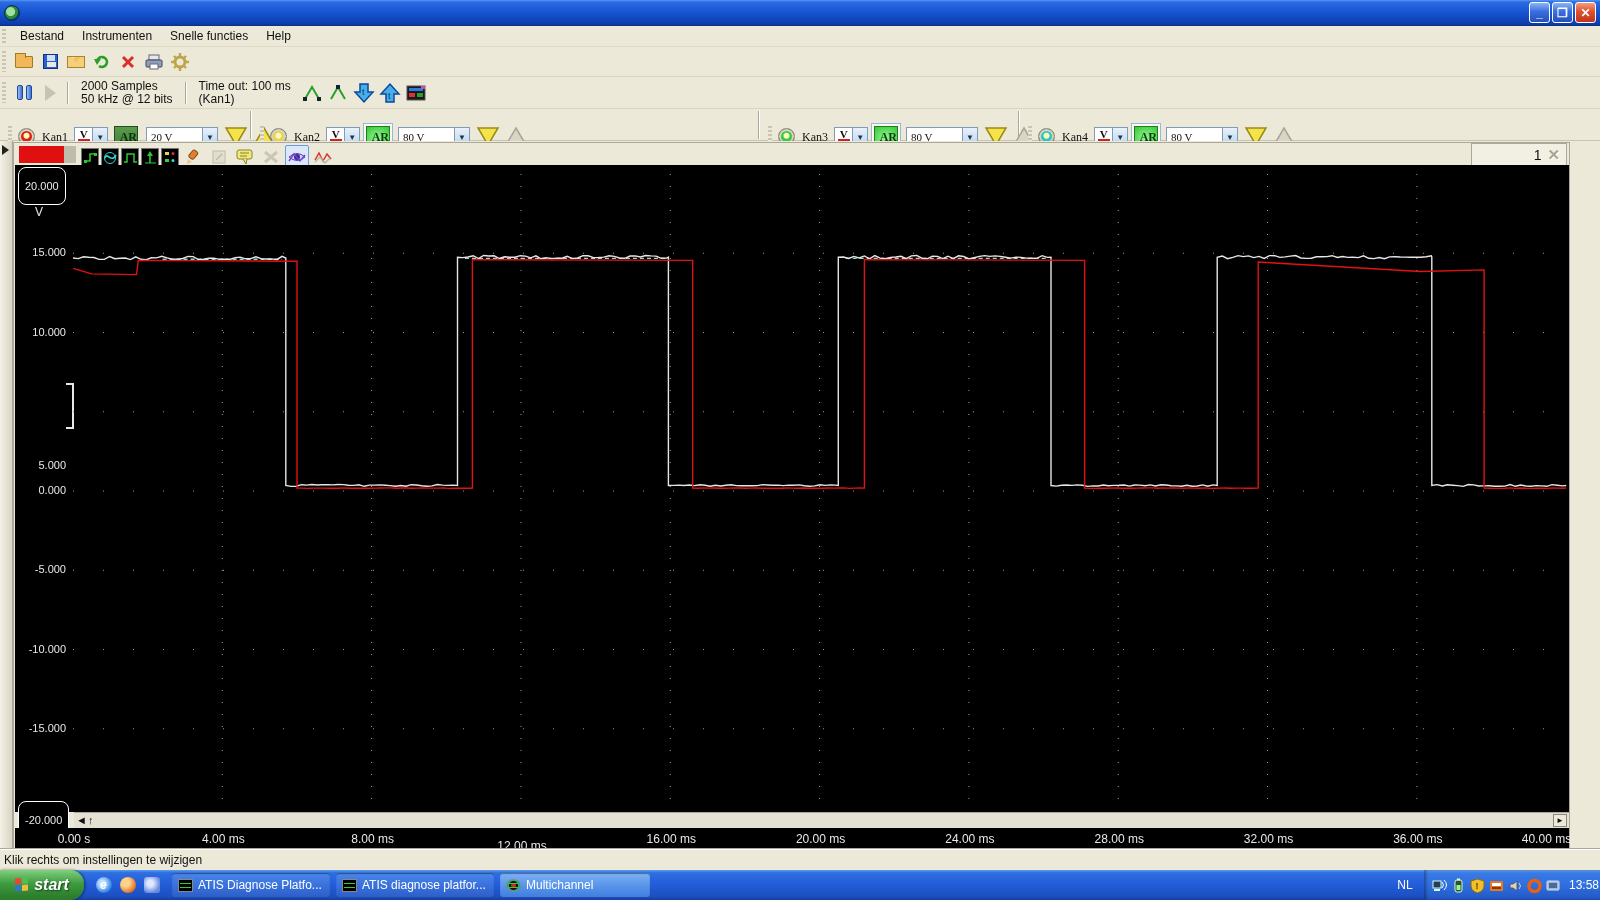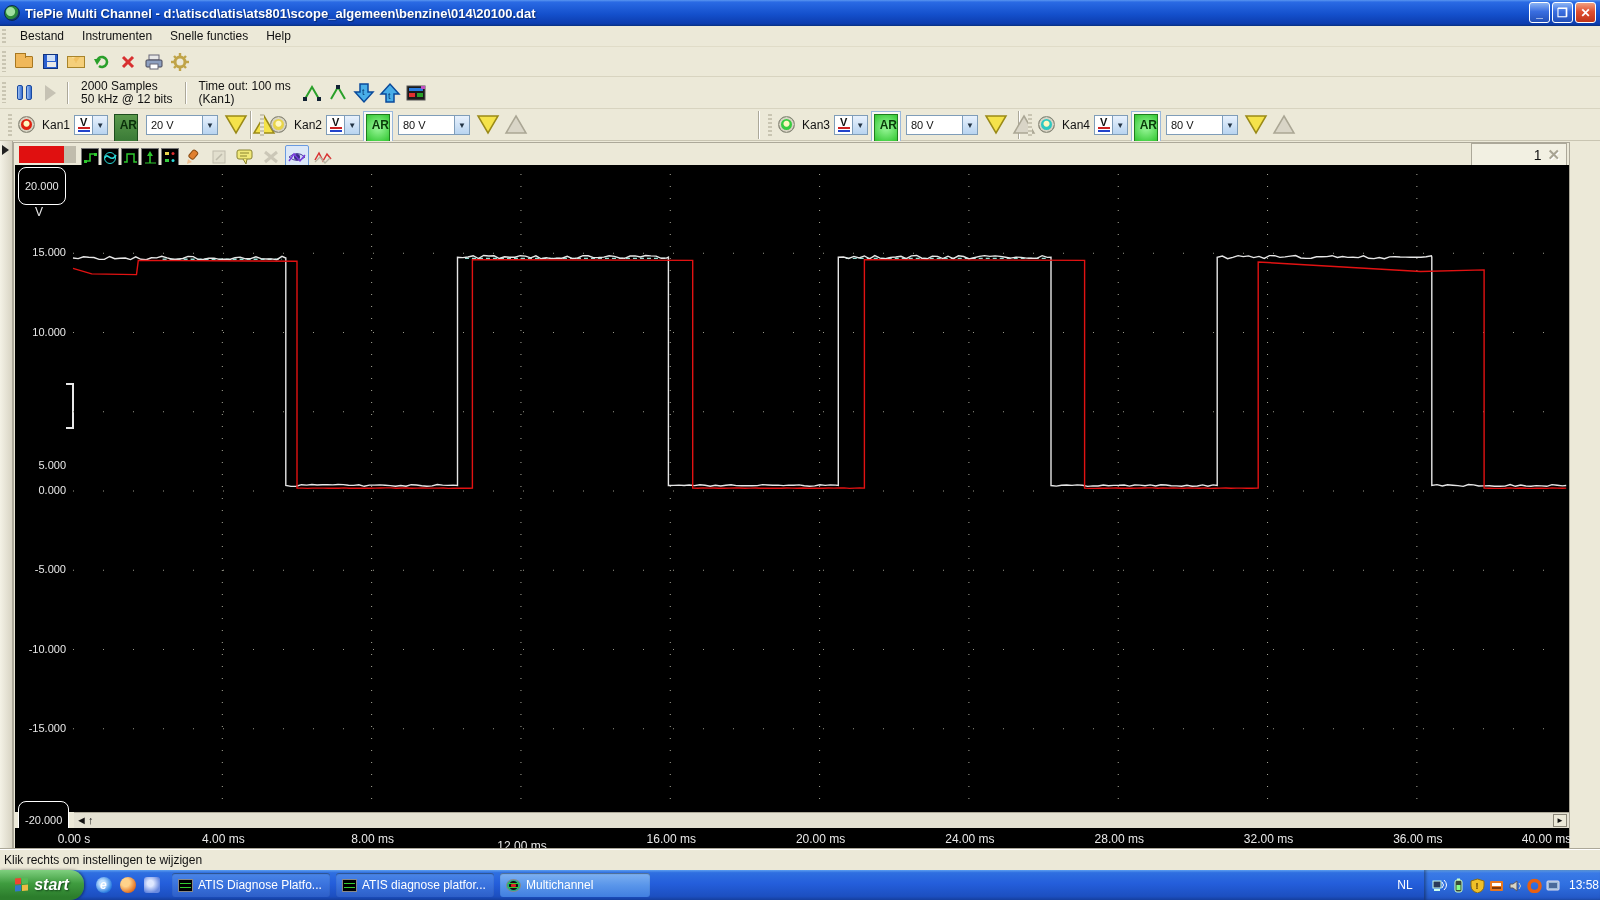--- a/index.html
+++ b/index.html
@@ -54,21 +54,21 @@
     background:linear-gradient(90deg,#9cc0f4,#3a6fd0); }
   .play-i { width:0; height:0; border-left:11px solid #c6c2b4; border-top:8px solid transparent; border-bottom:8px solid transparent; }
   .sicon { width:18px; height:18px; background:#000; border:1px solid #777; margin:0 1px;
     display:flex; align-items:center; justify-content:center; }
   .flat { background:transparent; border:none; }
   .toggle-on { border:1px solid #6a9ae0; background:#dce8f8; border-radius:2px; }
 
   
   #channelbar { position:absolute; left:0; top:109px; width:1600px; height:32px; background:#ece9d8;
     border-bottom:1px solid #c9c5b2; }
-  .chgroup { position:absolute; top:0; height:32px; }
+  .chgroup { position:absolute; top:12px; height:32px;font-family:Liberation Serif, serif; }
   .chsep { position:absolute; top:2px; height:28px; width:2px; border-left:1px solid #aca899; border-right:1px solid #fff;}
   .led { position:absolute; top:7px; width:17px; height:17px; border-radius:50%;
     border:1px solid #8a8a7a; box-shadow:0 0 0 2px #d8d4c4 inset; }
   .chname { position:absolute; top:9px; font-size:12px; color:#111; }
   .vcombo { position:absolute; top:6px; width:34px; height:20px; background:#fff; border:1px solid #7f9db9; display:flex; }
   .vcombo .vglyph { width:18px; font-size:11px; font-weight:bold; text-align:center; line-height:13px; color:#111;
     border-bottom:none; position:relative;}
   .vglyph:before{ content:""; position:absolute; left:3px; bottom:5px; width:12px; border-bottom:2px dashed #cc2222;}
   .vglyph:after{ content:""; position:absolute; left:3px; bottom:2px; width:12px; border-bottom:2px dashed #2244cc;}
   .combo-arrow { margin-left:auto; width:15px; height:100%; border-left:1px solid #7f9db9;
@@ -157,21 +157,20 @@
 
   .peak-svg, .arrow-svg { display:block; }
 </style>
 </head>
 <body>
 
 <div id="screen">
 
   <div id="titlebar">
     <div id="app-icon"></div>
-    <div id="title-text">TiePie Multi Channel - d:\atiscd\atis\ats801\scope_algemeen\benzine\014\20100.dat</div>
     <div id="win-controls">
       <div class="winbtn">_</div>
       <div class="winbtn">❐</div>
       <div class="winbtn close">✕</div>
     </div>
   </div>
 
   <div id="menubar">
     <div class="grabber"></div>
     <div class="menu-item">Bestand</div>

